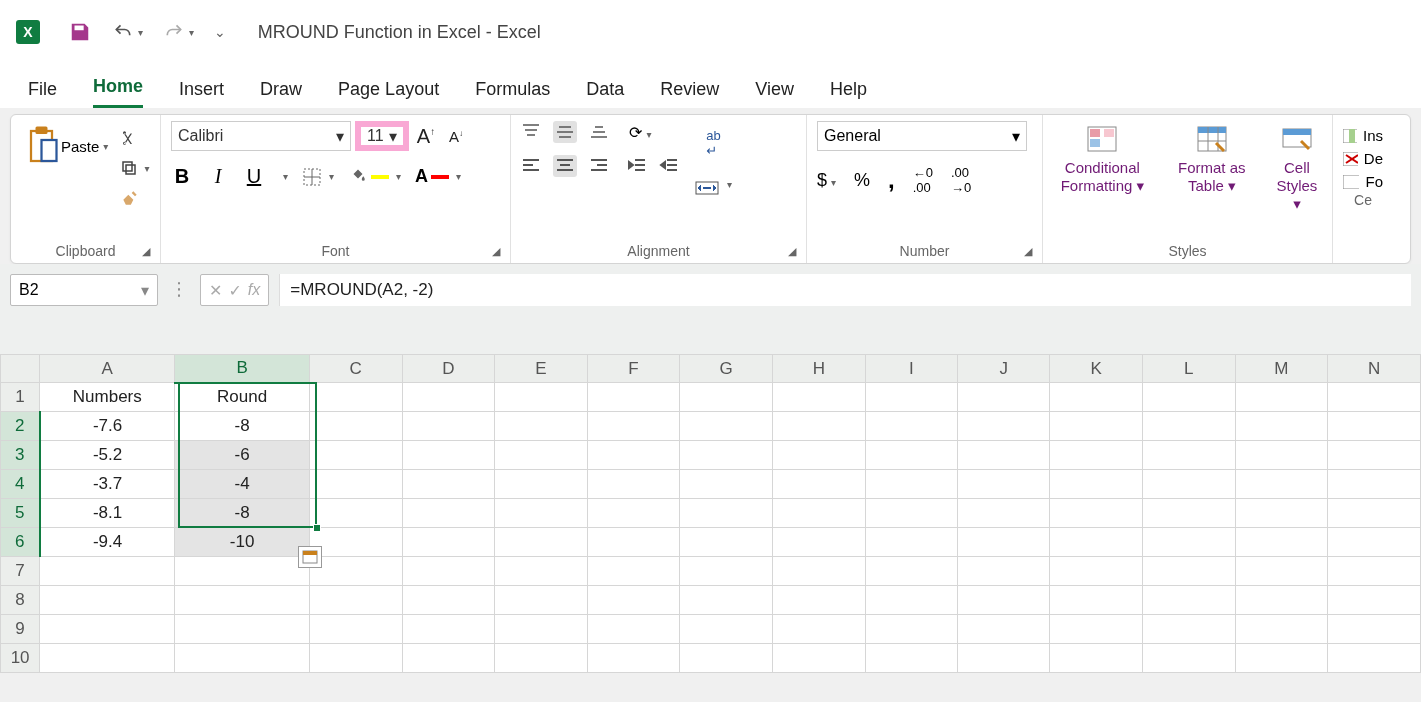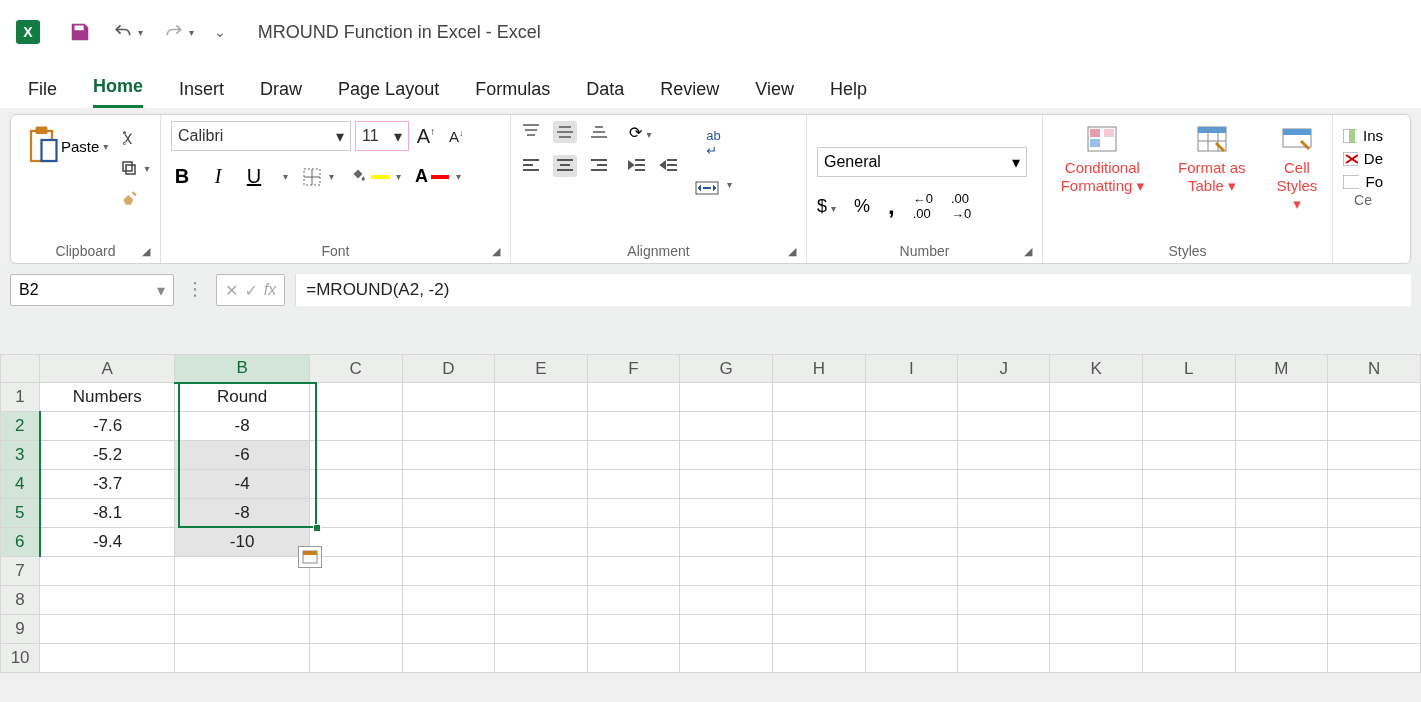--- a/index.html
+++ b/index.html
@@ -25,50 +25,50 @@
 .ribbon-group:last-child { border-right: none; }
 .group-body { flex: 1; display: flex; align-items: flex-start; gap: 8px; }
 .group-label { text-align: center; font-size: 14px; color: #666; padding-top: 2px;}
 .dialog-launcher { position: absolute; right: 4px; bottom: 4px; width: 14px; height: 14px; font-size: 11px; color: #666; }
 
 .paste-stack { display: flex; flex-direction: row; align-items: center; gap: 0px; padding: 4px;}
 .clip-col { display: flex; flex-direction: column; gap: 8px; padding-top: 6px;}
 .small-btn { display: flex; align-items: center; gap: 2px; height: 22px; font-size: 16px; color: #444;}
 
 .font-select { width: 180px; height: 30px; border: 1px solid #ccc; font-size: 16px; padding: 0 6px; background: #fff; display: flex; align-items: center; justify-content: space-between; color: #333;}
-.size-select { width: 54px; height: 30px; border: 1px solid #f9a8d4; font-size: 16px; padding: 0 6px; background: #fff; display: flex; align-items: center; justify-content: space-between; color: #333;}
+.size-select { width: 54px; height: 30px; border: 6px solid #f9a8d4; font-size: 16px; padding: 0 6px; background: #fff; display: flex; align-items: center; justify-content: space-between; color: #333;}
 .font-row1 { display: flex; gap: 4px; align-items: center;}
 .font-row2 { display: flex; gap: 14px; align-items: center; margin-top: 14px;}
 .bold-btn { font-weight: bold; font-size: 20px; width: 22px; text-align: center;}
 .italic-btn { font-style: italic; font-size: 20px; font-family: serif; width: 22px; text-align: center;}
 .under-btn { text-decoration: underline; font-size: 20px; width: 22px; text-align: center;}
 .font-inc, .font-dec { font-size: 20px; color: #222; width: 26px; text-align: center;}
 .font-dec { font-size: 15px; }
 .border-btn, .fill-btn, .fontcolor-btn { display: flex; align-items: center; gap: 3px; }
 .color-swatch { width: 18px; height: 4px; }
 
 .align-col { display: flex; flex-direction: column; gap: 12px;}
 .align-row { display: flex; gap: 12px; align-items: center;}
 .middle-align.sel, .center-align.sel { background: #e1e1e1; border-radius: 3px; padding: 2px;}
 
 .vert-ctrl { display: flex; flex-direction: column; gap: 14px; align-items: center; margin-left: 8px;}
 .wrap-icon, .merge-icon { display: flex; gap: 4px; margin-top: 7px;}
 
-.num-select { width: 210px; height: 30px; border: 1px solid #ccc; font-size: 16px; padding: 0 6px; background: #fff; display: flex; align-items: center; justify-content: space-between; margin-top: 26px;}
+.num-select { width: 210px; height: 30px; border: 1px solid #ccc; font-size: 16px; padding: 0 6px; background: #fff; display: flex; align-items: center; justify-content: space-between;}
 .num-row2 { display: flex; gap: 18px; margin-top: 14px; align-items: center; font-size: 18px;}
 
 .styles-group { display: flex; gap: 24px; padding-top: 4px;}
-.style-btn { display: flex; flex-direction: column; align-items: center; font-size: 15px; color: #ef4444; gap: 4px;}
+.style-btn { display: flex; flex-direction: column; align-items: center; font-size: 15px; color: #701a75; gap: 4px;}
 .style-btn .lbl { text-align: center; line-height: 1.2;}
 
 .cells-group { display: flex; flex-direction: column; gap: 6px; padding-top: 6px; font-size: 15px;}
 .cells-group div { display: flex; align-items: center; gap: 6px;}
 
 .formula-bar-area { background: #eef0ef; padding: 10px 10px 16px 10px; display: flex; gap: 10px; align-items: flex-start; height: 90px;}
-.name-box { width: 164px; height: 32px; background: #fff; border: 1px solid #bbb; display: flex; align-items: center; padding: 0 8px; font-size: 16px; justify-content: space-between; border-radius: 2px;}
+.name-box { width: 148px; height: 32px; background: #fff; border: 1px solid #bbb; display: flex; align-items: center; padding: 0 8px; font-size: 16px; justify-content: space-between; border-radius: 2px;}
 .fb-btns { display: flex; align-items: center; gap: 6px; background: #fff; border: 1px solid #bbb; height: 32px; padding: 0 8px; border-radius: 2px;}
 .fb-btns span { color: #aaa; font-size: 16px;}
 .fx-label { font-style: italic; font-size: 15px; color: #555;}
 .formula-input { flex: 1; height: 32px; background: #fff; border: none; padding: 0 10px; font-size: 17px; color: #222; border-left: 1px solid #ddd;}
 
 .grid-area { background: #fff; position: relative; }
 .grid-table { border-collapse: collapse; }
 .grid-table th, .grid-table td { border: 1px solid #d6d6d6; font-size: 17px; color: #222; background: #fff; font-weight: normal; text-align: center;}
 .grid-table th { background: #eceeec; color: #555; font-weight: normal;}
 .col-head { height: 28px; width: 96px;}

